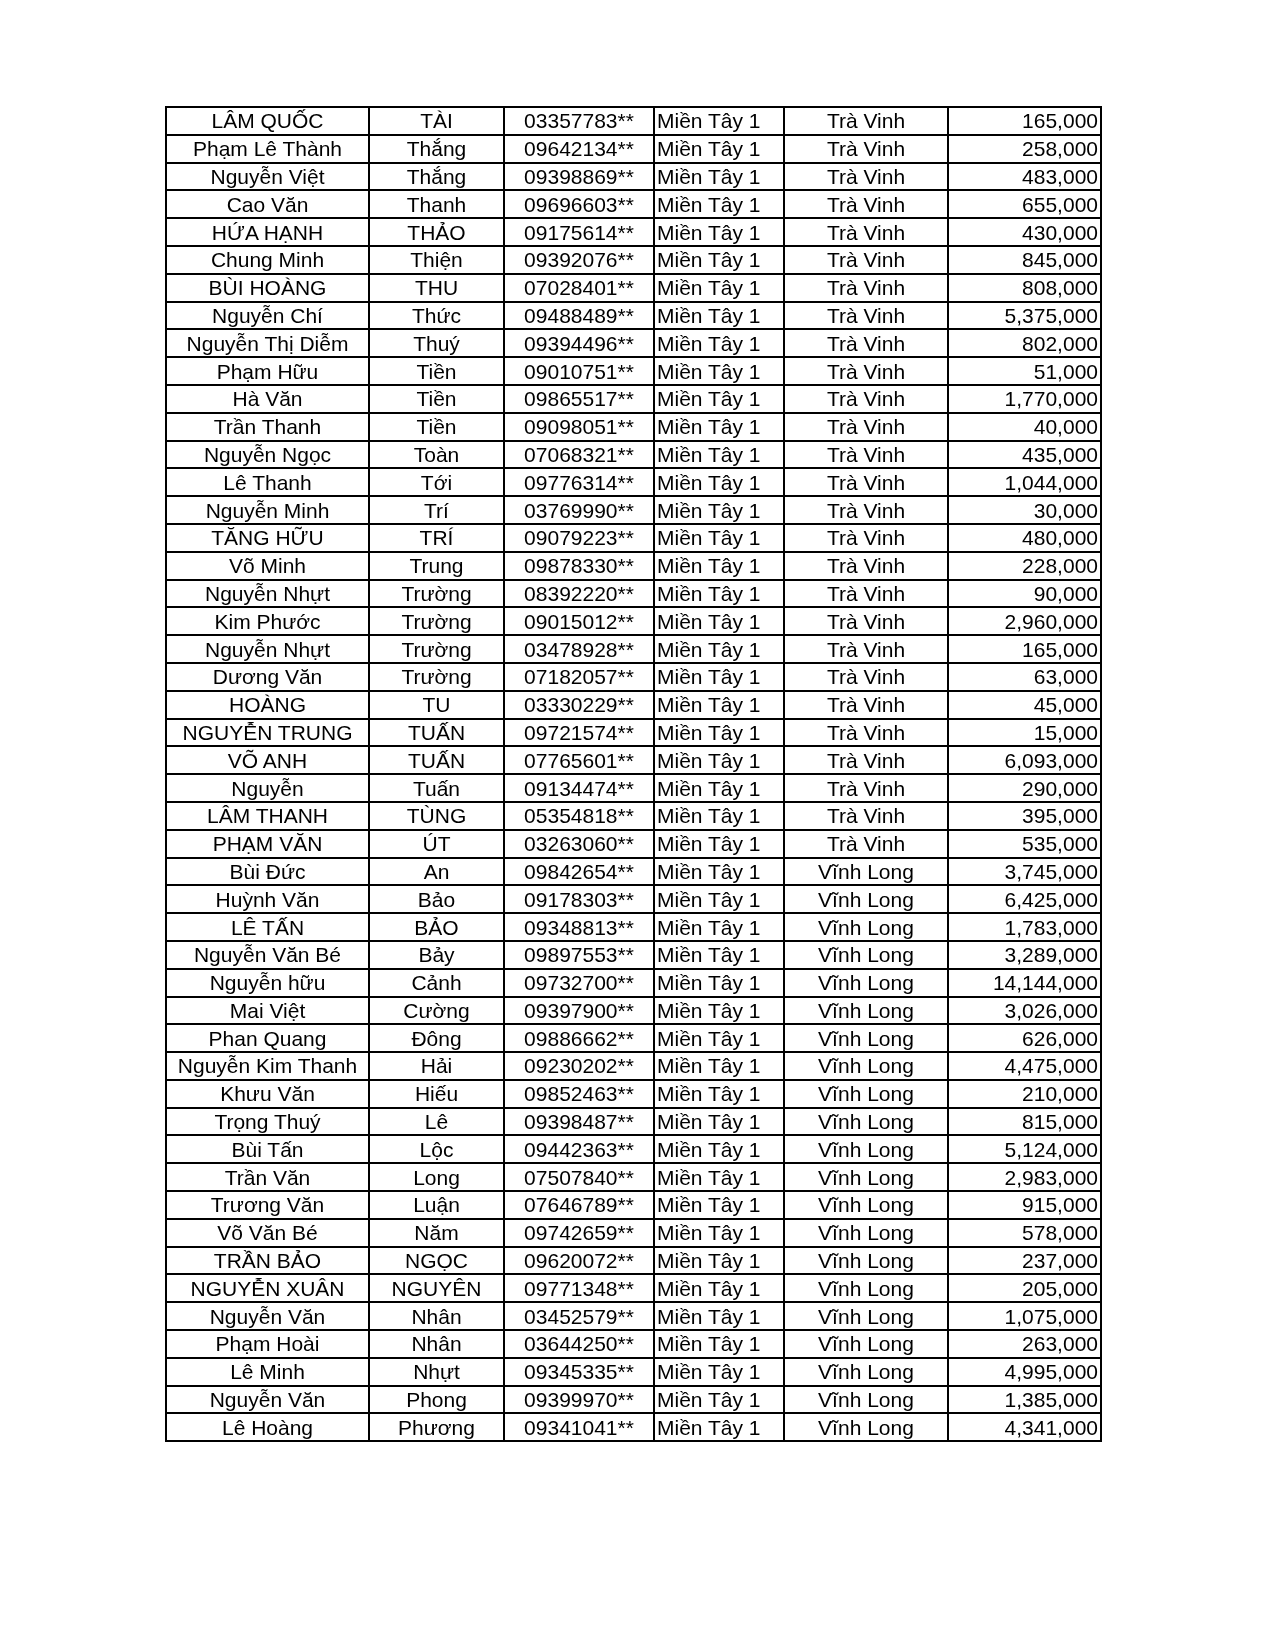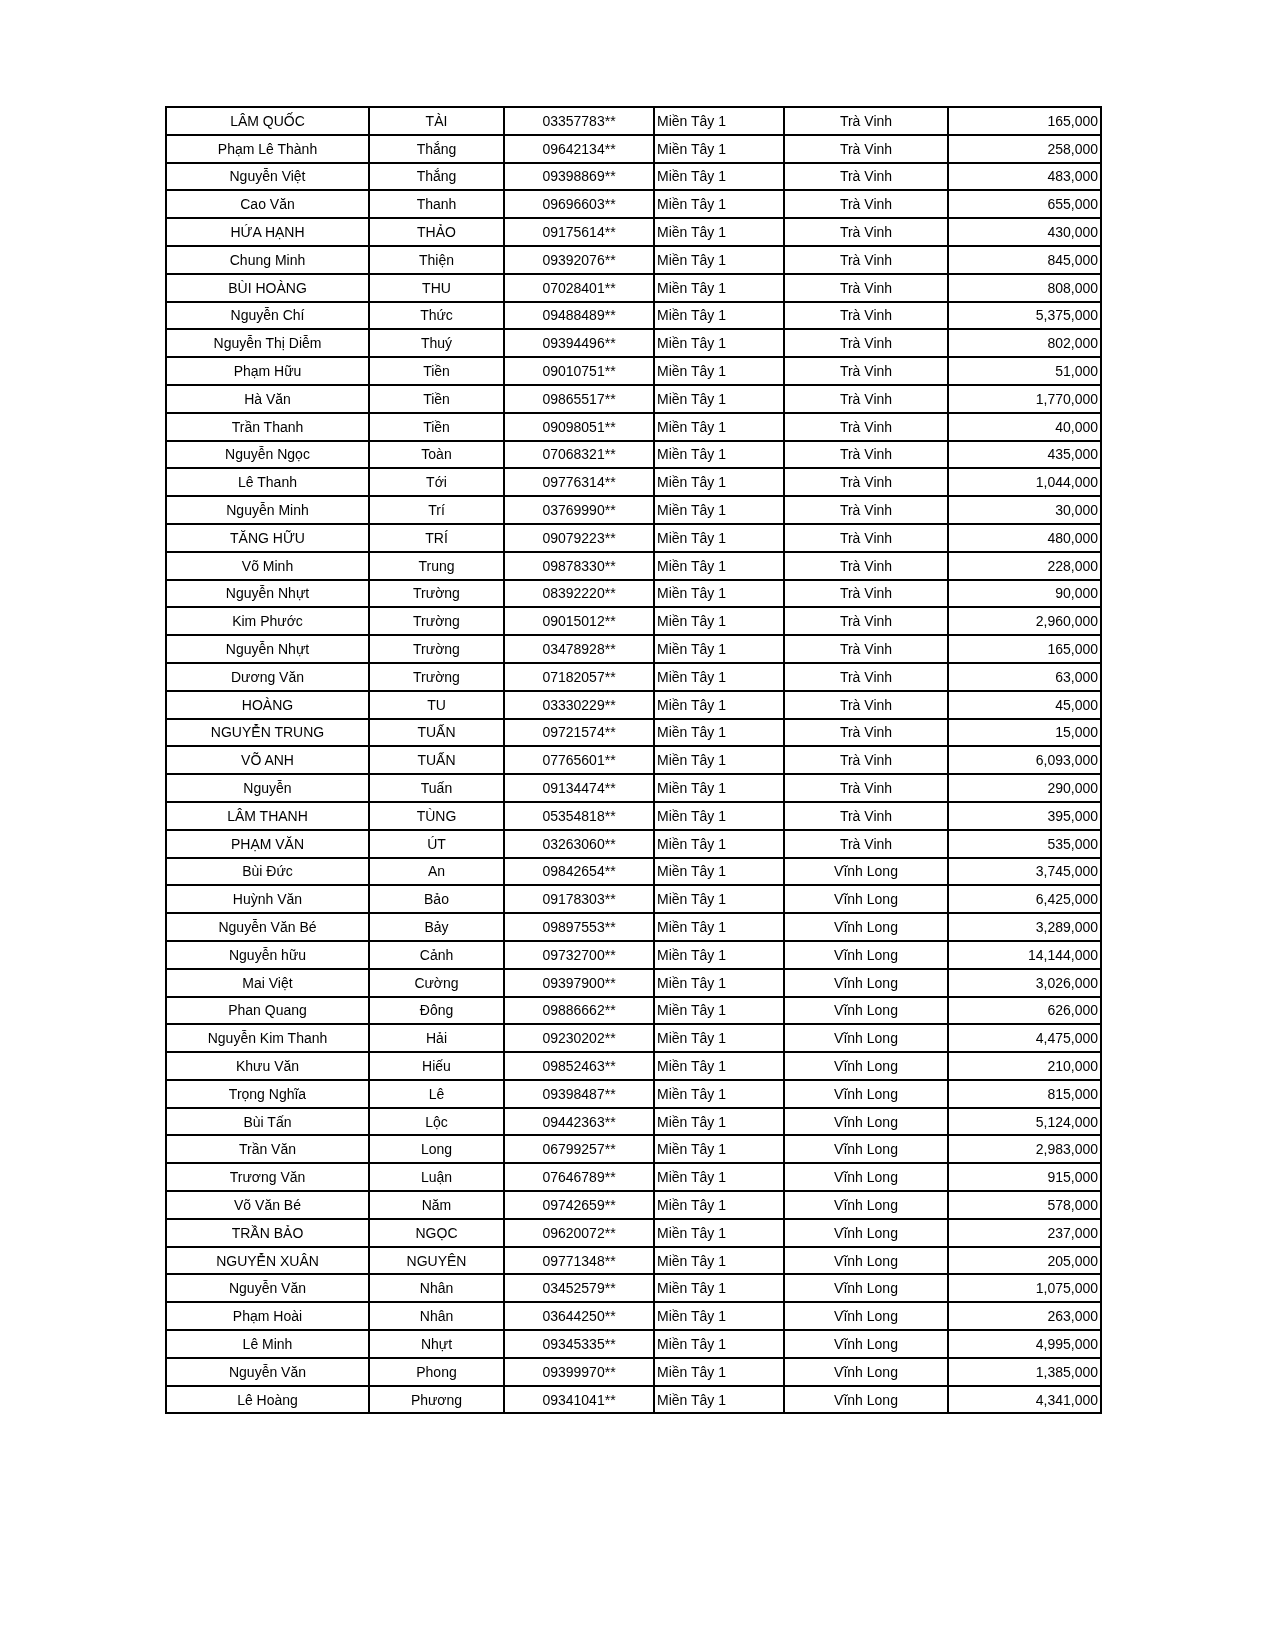--- a/index.html
+++ b/index.html
@@ -16,21 +16,21 @@
     font-family: "Liberation Sans", "DejaVu Sans", sans-serif;
     color: #000000;
   }
   table.records {
     position: absolute;
     left: 165px;
     top: 106px;
     width: 937px;
     border-collapse: collapse;
     table-layout: fixed;
-    font-size: 14px;
+    font-size: 21px;
     line-height: 1;
     border-radius: 19px;
   }
   table.records td {
     border: 2px solid #000000;
     height: 25.8px;
     padding: 0 2px;
     white-space: nowrap;
     overflow: hidden;
     vertical-align: middle;
@@ -279,20 +279,28 @@
         </tr>
         <tr>
           <td class="al-center">Huỳnh Văn</td>
           <td class="al-center">Bảo</td>
           <td class="al-center">09178303**</td>
           <td class="al-left">Miền Tây 1</td>
           <td class="al-center">Vĩnh Long</td>
           <td class="al-right">6,425,000</td>
         </tr>
         <tr>
+          <td class="al-center">LÊ TẤN</td>
+          <td class="al-center">BẢO</td>
+          <td class="al-center">09348813**</td>
+          <td class="al-left">Miền Tây 1</td>
+          <td class="al-center">Vĩnh Long</td>
+          <td class="al-right">1,783,000</td>
+        </tr>
+        <tr>
           <td class="al-center">Nguyễn Văn Bé</td>
           <td class="al-center">Bảy</td>
           <td class="al-center">09897553**</td>
           <td class="al-left">Miền Tây 1</td>
           <td class="al-center">Vĩnh Long</td>
           <td class="al-right">3,289,000</td>
         </tr>
         <tr>
           <td class="al-center">Nguyễn hữu</td>
           <td class="al-center">Cảnh</td>
@@ -327,39 +335,39 @@
         </tr>
         <tr>
           <td class="al-center">Khưu Văn</td>
           <td class="al-center">Hiếu</td>
           <td class="al-center">09852463**</td>
           <td class="al-left">Miền Tây 1</td>
           <td class="al-center">Vĩnh Long</td>
           <td class="al-right">210,000</td>
         </tr>
         <tr>
-          <td class="al-center">Trọng Nghĩa</td>
+          <td class="al-center">Trọng Thuý</td>
           <td class="al-center">Lê</td>
           <td class="al-center">09398487**</td>
           <td class="al-left">Miền Tây 1</td>
           <td class="al-center">Vĩnh Long</td>
           <td class="al-right">815,000</td>
         </tr>
         <tr>
           <td class="al-center">Bùi Tấn</td>
           <td class="al-center">Lộc</td>
           <td class="al-center">09442363**</td>
           <td class="al-left">Miền Tây 1</td>
           <td class="al-center">Vĩnh Long</td>
           <td class="al-right">5,124,000</td>
         </tr>
         <tr>
           <td class="al-center">Trần Văn</td>
           <td class="al-center">Long</td>
-          <td class="al-center">06799257**</td>
+          <td class="al-center">07507840**</td>
           <td class="al-left">Miền Tây 1</td>
           <td class="al-center">Vĩnh Long</td>
           <td class="al-right">2,983,000</td>
         </tr>
         <tr>
           <td class="al-center">Trương Văn</td>
           <td class="al-center">Luận</td>
           <td class="al-center">07646789**</td>
           <td class="al-left">Miền Tây 1</td>
           <td class="al-center">Vĩnh Long</td>

